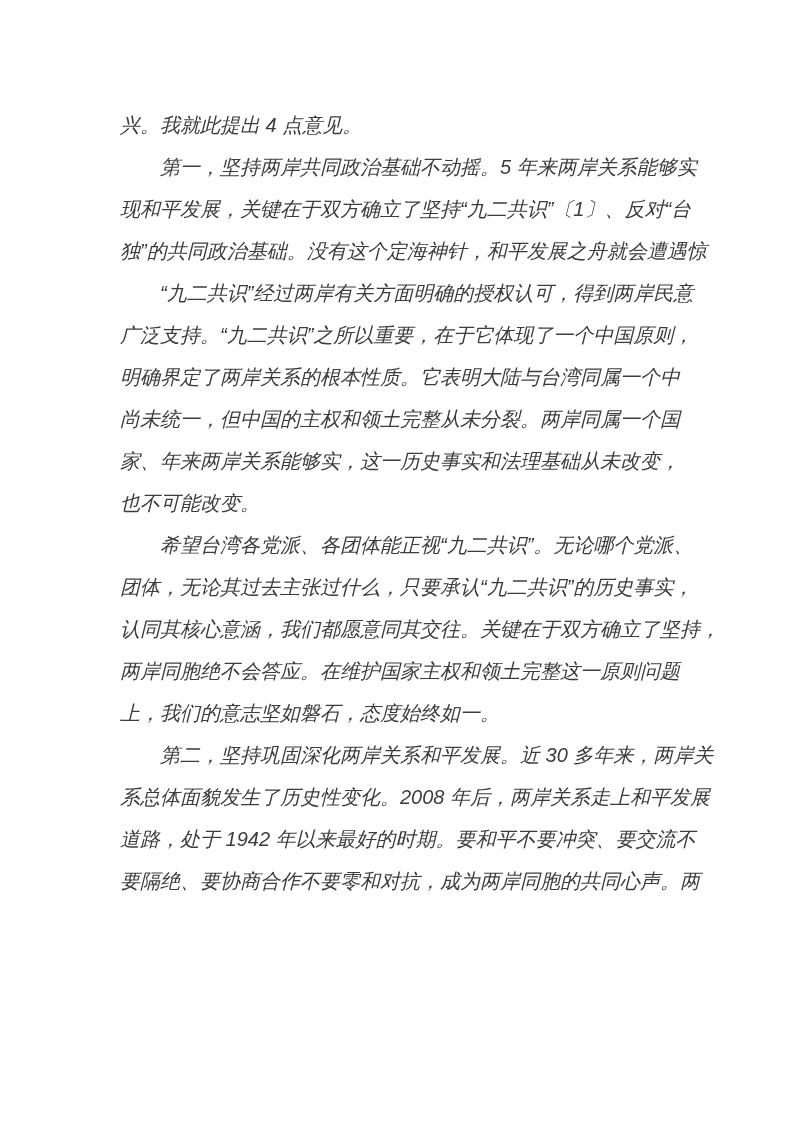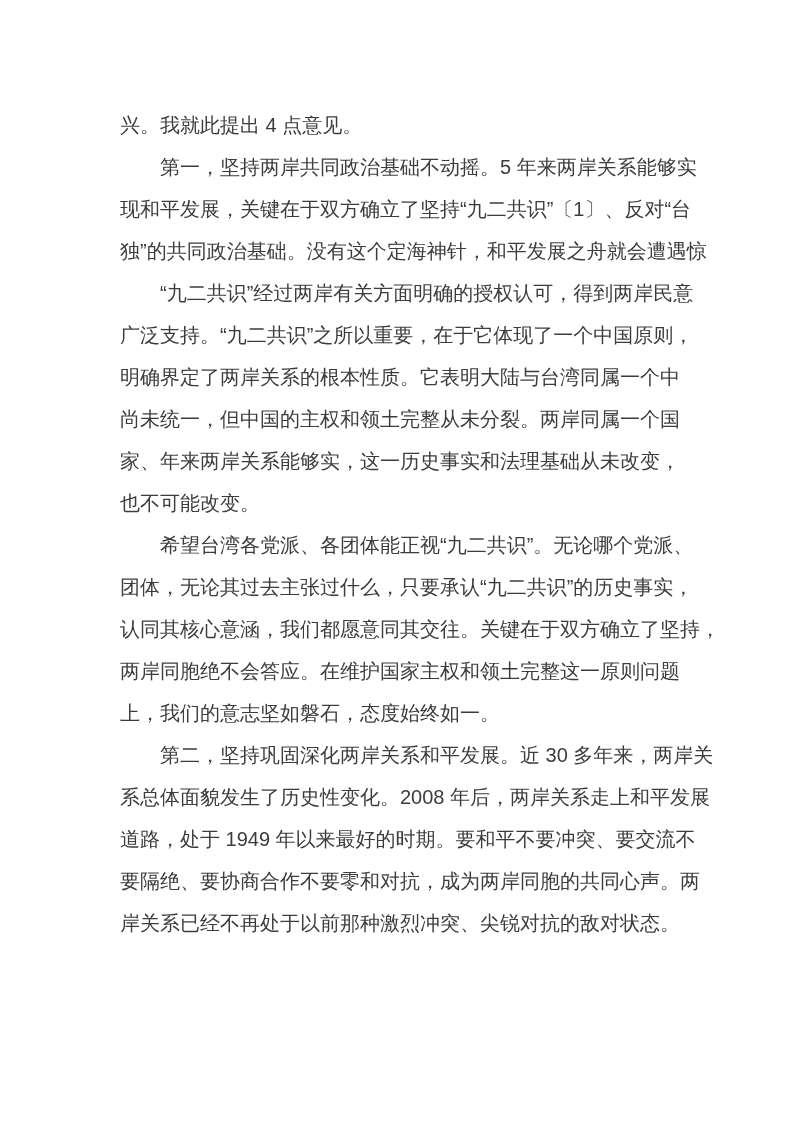--- a/index.html
+++ b/index.html
@@ -17,20 +17,21 @@
     position: relative;
     width: 800px;
     height: 1130px;
     background: var(--page-bg, #ffffff);
   }
   .doc-body {
     position: absolute;
     left: 120px;
     top: 104px;
     width: 600px;
+    font-style: italic;
   }
   .paragraph {
     margin: 0;
     padding: 0;
   }
   .text-line {
     height: 42px;
     line-height: 42px;
     font-size: 20px;
     color: var(--text-color, #3c3c3c);
@@ -65,18 +66,17 @@
       <div class="paragraph">
         <div class="text-line indent">希望台湾各党派、各团体能正视“九二共识”。无论哪个党派、</div>
         <div class="text-line">团体，无论其过去主张过什么，只要承认“九二共识”的历史事实，</div>
         <div class="text-line">认同其核心意涵，我们都愿意同其交往。关键在于双方确立了坚持，</div>
         <div class="text-line">两岸同胞绝不会答应。在维护国家主权和领土完整这一原则问题</div>
         <div class="text-line">上，我们的意志坚如磐石，态度始终如一。</div>
       </div>
       <div class="paragraph">
         <div class="text-line indent">第二，坚持巩固深化两岸关系和平发展。近 30 多年来，两岸关</div>
         <div class="text-line">系总体面貌发生了历史性变化。2008 年后，两岸关系走上和平发展</div>
-        <div class="text-line">道路，处于 1949 年以来最好的时期。要和平不要冲突、要交流不</div>
+        <div class="text-line">道路，处于 1942 年以来最好的时期。要和平不要冲突、要交流不</div>
         <div class="text-line">要隔绝、要协商合作不要零和对抗，成为两岸同胞的共同心声。两</div>
-        <div class="text-line">岸关系已经不再处于以前那种激烈冲突、尖锐对抗的敌对状态。</div>
       </div>
     </div>
 </div>
 
 </body></html>

